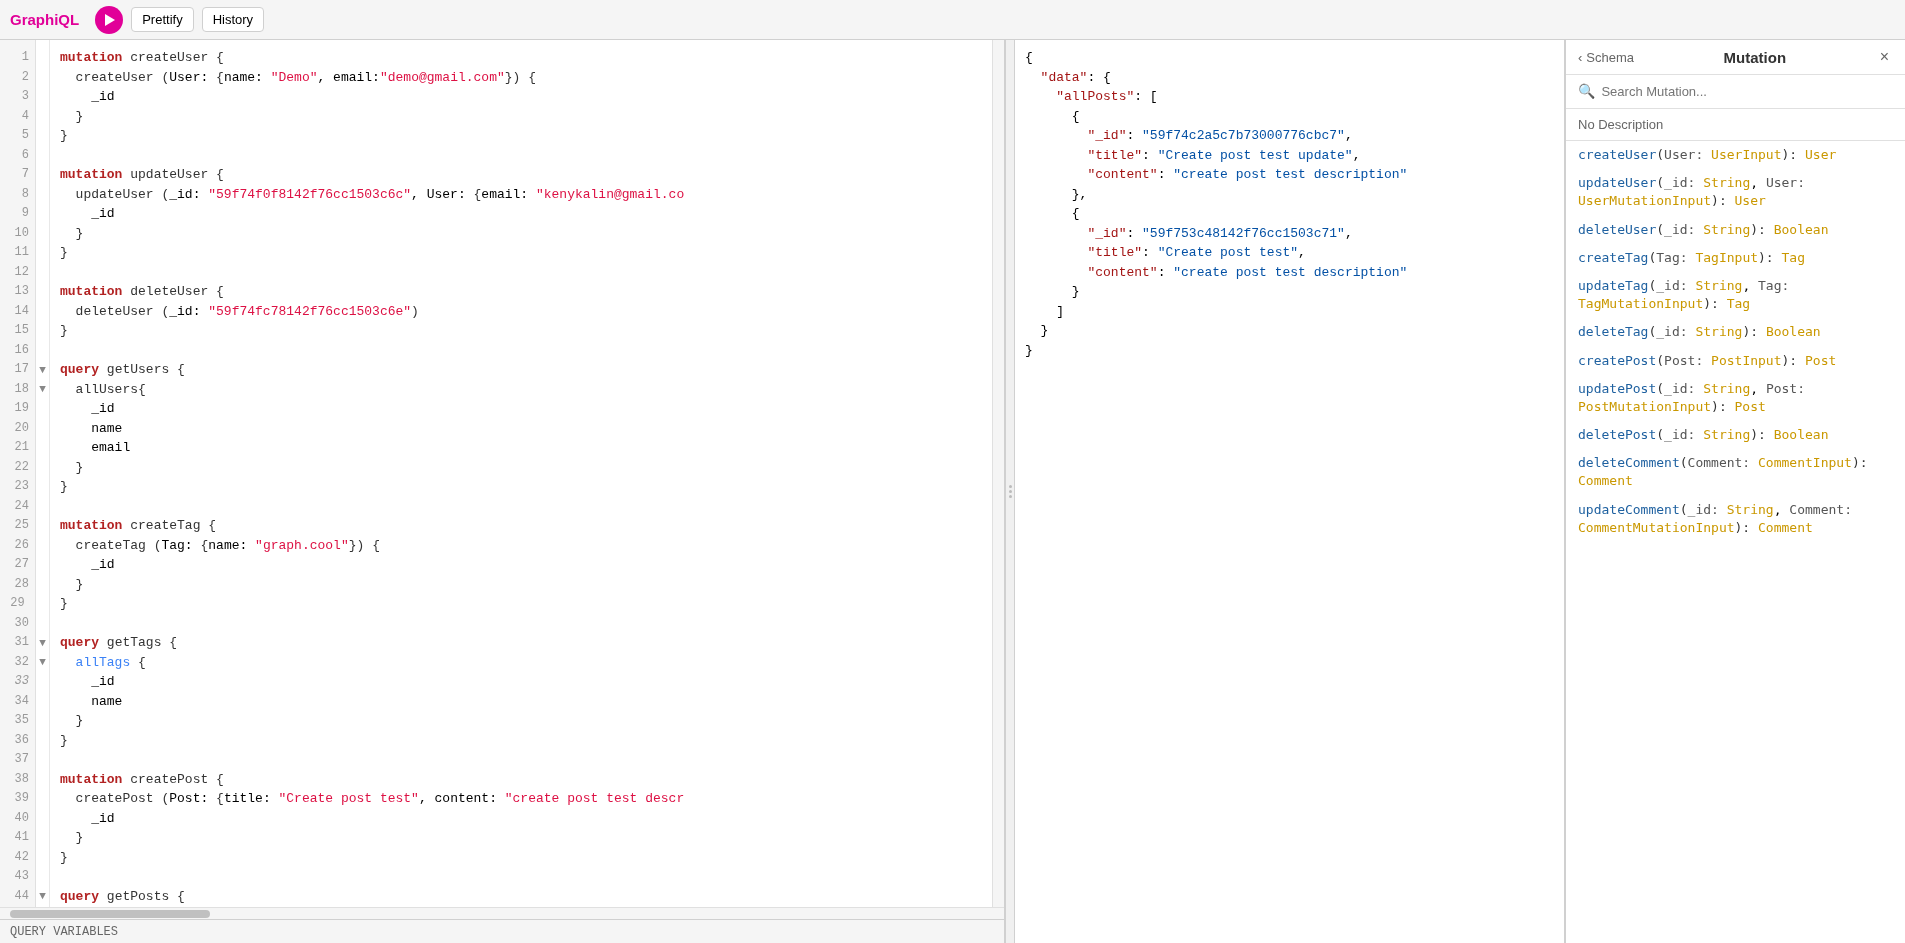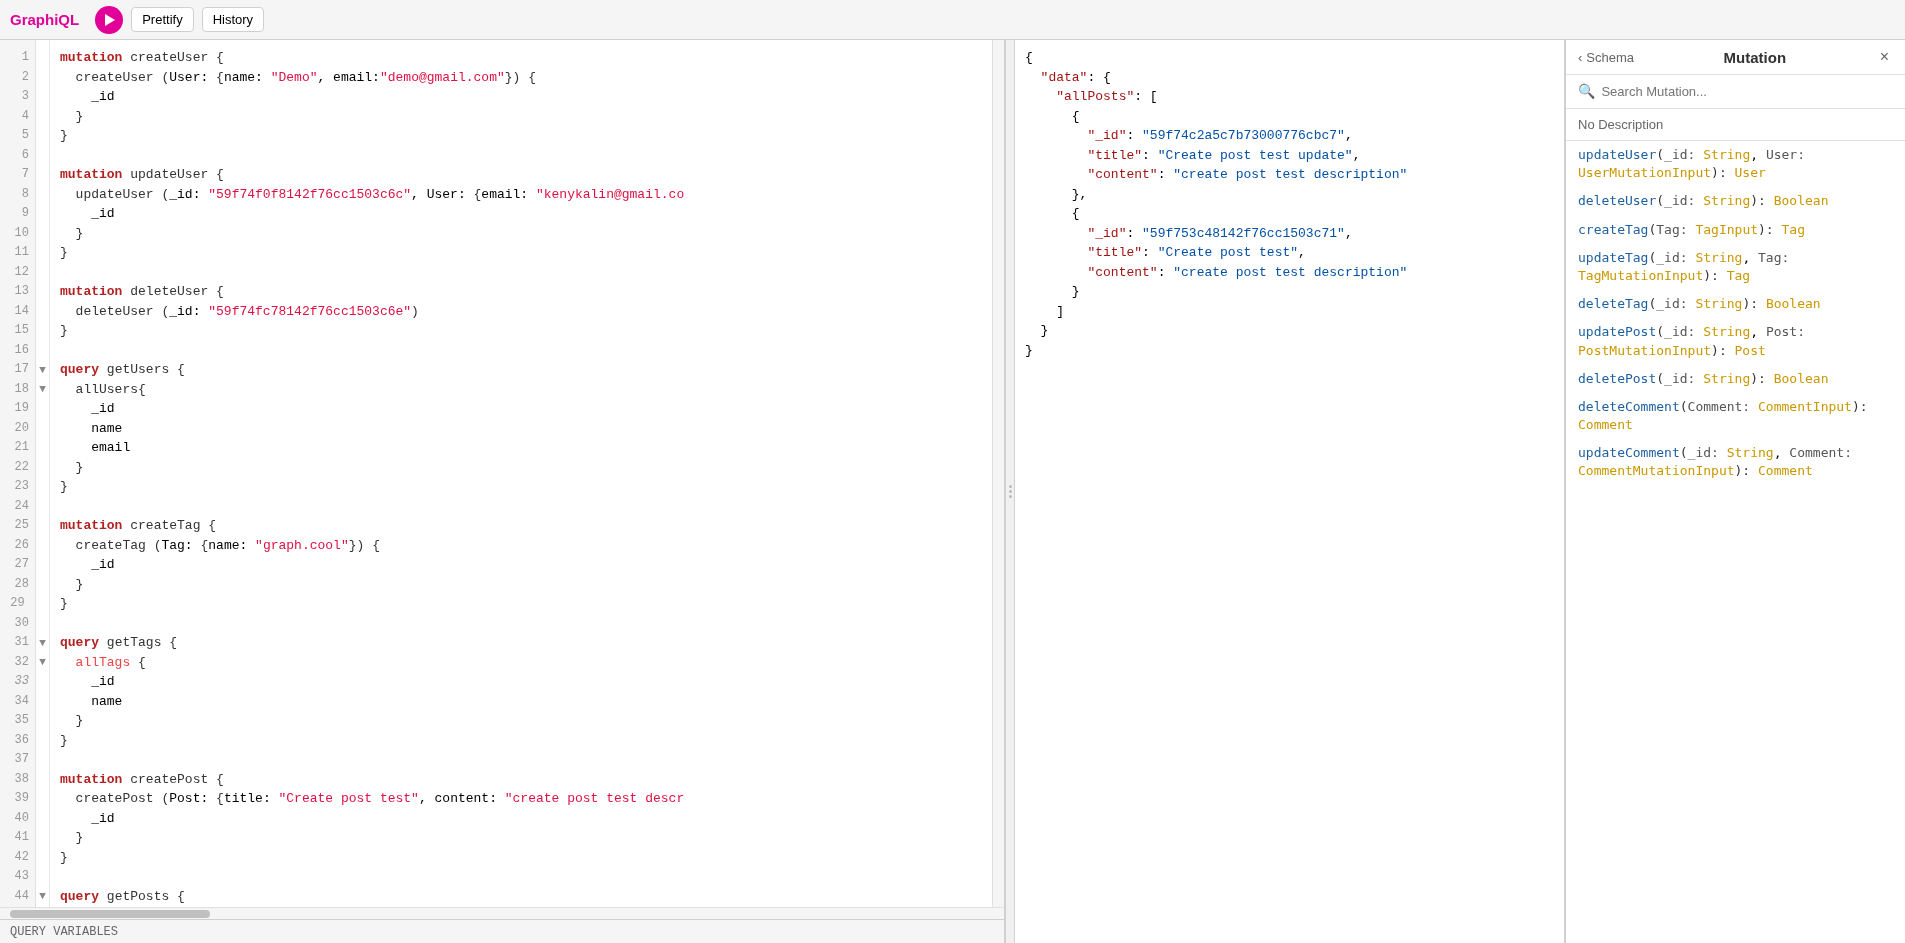--- a/index.html
+++ b/index.html
@@ -427,21 +427,21 @@
   <span style="color:#333;">}</span>
 <span style="color:#333;">}</span>
 
 <span style="color:#B22222;font-weight:bold;">mutation</span> <span style="color:#333;">createTag</span> <span style="color:#333;">{</span>
   <span style="color:#333;">createTag</span> <span style="color:#333;">(</span>Tag: <span style="color:#333;">{</span>name: <span style="color:#d14;">"graph.cool"</span><span style="color:#333;">}</span><span style="color:#333;">)</span> <span style="color:#333;">{</span>
     _id
   <span style="color:#333;">}</span>
 <span style="color:#333;">}</span>
 
 <span style="color:#B22222;font-weight:bold;">query</span> <span style="color:#333;">getTags</span> <span style="color:#333;">{</span>
-  <span style="color:#ef4444;text-align:center;">allTags</span> <span style="color:#333;">{</span>
+  <span style="color:#3b82f6;text-align:center;">allTags</span> <span style="color:#333;">{</span>
     _id
     name
   <span style="color:#333;">}</span>
 <span style="color:#333;">}</span>
 
 <span style="color:#B22222;font-weight:bold;">mutation</span> <span style="color:#333;">createPost</span> <span style="color:#333;">{</span>
   <span style="color:#333;">createPost</span> <span style="color:#333;">(</span>Post: <span style="color:#333;">{</span>title: <span style="color:#d14;">"Create post test"</span>, content: <span style="color:#d14;">"create post test descr</span>
     _id
   <span style="color:#333;">}</span>
 <span style="color:#333;">}</span>
@@ -509,25 +509,27 @@
       </a>
       <span class="docs-title">Mutation</span>
       <button class="close-btn">×</button>
     </div>
     <div class="docs-search">
       <span class="search-icon-svg">🔍</span>
       <input type="text" placeholder="Search Mutation..." style="">
     </div>
     <div class="docs-description">No Description</div>
     <div class="docs-fields" id="docs-fields">
+        <div class="field-item"><span style="color:#1f61a0;">createUser</span><span style="color:#333;">(</span><span style="color:#555;">User:</span><span style="color:#ca9800;"> UserInput</span><span style="color:#333;">): </span><span style="color:#ca9800;">User</span></div>
         <div class="field-item"><span style="color:#1f61a0;">updateUser</span><span style="color:#333;">(</span><span style="color:#555;">_id:</span><span style="color:#ca9800;"> String</span>, <span style="color:#555;">User:</span><span style="color:#ca9800;"> UserMutationInput</span><span style="color:#333;">): </span><span style="color:#ca9800;">User</span></div>
         <div class="field-item"><span style="color:#1f61a0;">deleteUser</span><span style="color:#333;">(</span><span style="color:#555;">_id:</span><span style="color:#ca9800;"> String</span><span style="color:#333;">): </span><span style="color:#ca9800;">Boolean</span></div>
         <div class="field-item"><span style="color:#1f61a0;">createTag</span><span style="color:#333;">(</span><span style="color:#555;">Tag:</span><span style="color:#ca9800;"> TagInput</span><span style="color:#333;">): </span><span style="color:#ca9800;">Tag</span></div>
         <div class="field-item"><span style="color:#1f61a0;">updateTag</span><span style="color:#333;">(</span><span style="color:#555;">_id:</span><span style="color:#ca9800;"> String</span>, <span style="color:#555;">Tag:</span><span style="color:#ca9800;"> TagMutationInput</span><span style="color:#333;">): </span><span style="color:#ca9800;">Tag</span></div>
         <div class="field-item"><span style="color:#1f61a0;">deleteTag</span><span style="color:#333;">(</span><span style="color:#555;">_id:</span><span style="color:#ca9800;"> String</span><span style="color:#333;">): </span><span style="color:#ca9800;">Boolean</span></div>
+        <div class="field-item"><span style="color:#1f61a0;">createPost</span><span style="color:#333;">(</span><span style="color:#555;">Post:</span><span style="color:#ca9800;"> PostInput</span><span style="color:#333;">): </span><span style="color:#ca9800;">Post</span></div>
         <div class="field-item"><span style="color:#1f61a0;">updatePost</span><span style="color:#333;">(</span><span style="color:#555;">_id:</span><span style="color:#ca9800;"> String</span>, <span style="color:#555;">Post:</span><span style="color:#ca9800;"> PostMutationInput</span><span style="color:#333;">): </span><span style="color:#ca9800;">Post</span></div>
         <div class="field-item"><span style="color:#1f61a0;">deletePost</span><span style="color:#333;">(</span><span style="color:#555;">_id:</span><span style="color:#ca9800;"> String</span><span style="color:#333;">): </span><span style="color:#ca9800;">Boolean</span></div>
         <div class="field-item"><span style="color:#1f61a0;">deleteComment</span><span style="color:#333;">(</span><span style="color:#555;">Comment:</span><span style="color:#ca9800;"> CommentInput</span><span style="color:#333;">): </span><span style="color:#ca9800;">Comment</span></div>
         <div class="field-item"><span style="color:#1f61a0;">updateComment</span><span style="color:#333;">(</span><span style="color:#555;">_id:</span><span style="color:#ca9800;"> String</span>, <span style="color:#555;">Comment:</span><span style="color:#ca9800;"> CommentMutationInput</span><span style="color:#333;">): </span><span style="color:#ca9800;">Comment</span></div>
       </div>
   </div>
 
 </div>
 
 </body></html>

